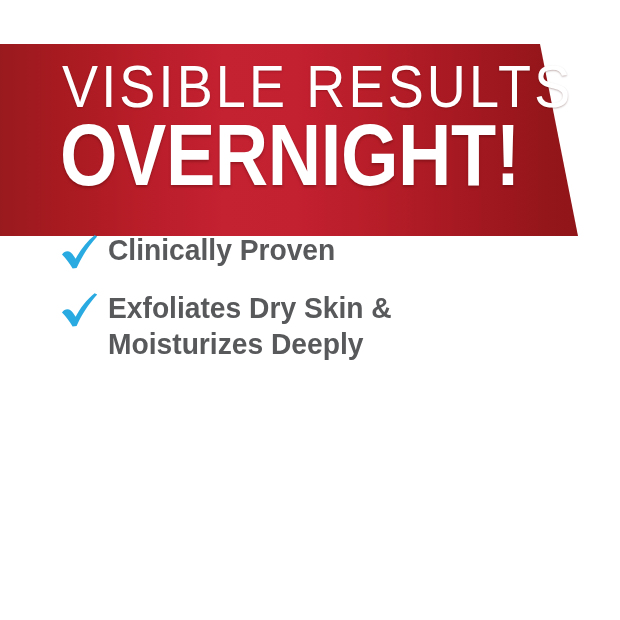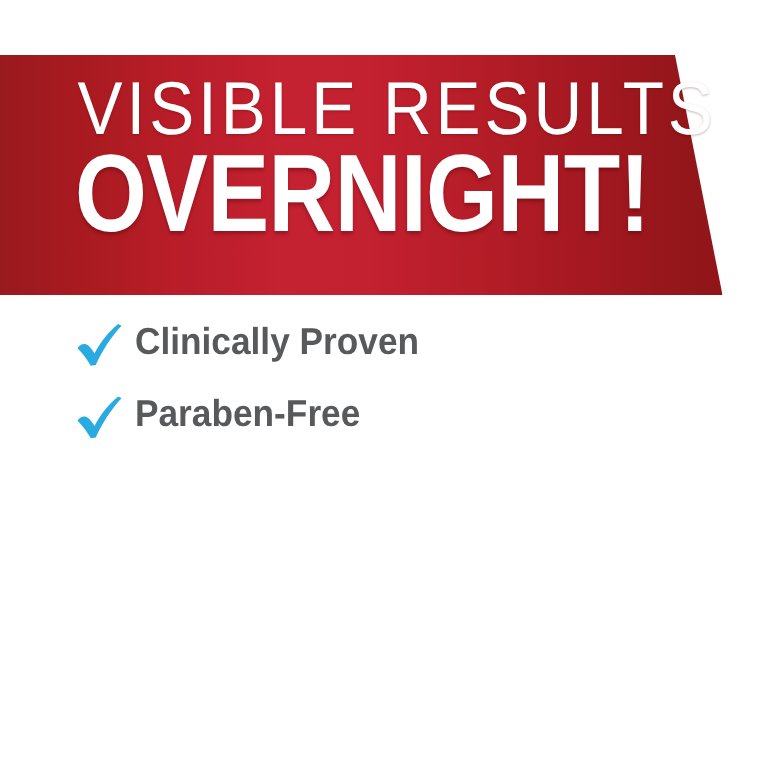--- a/index.html
+++ b/index.html
@@ -82,21 +82,21 @@
     white-space: nowrap;
     transform: scaleX(0.84);
     transform-origin: left center;
     text-shadow: 0 2px 3px rgba(60,0,0,0.32);
   }
 
   
   .checklist {
     position: absolute;
     left: 0;
-    top: 256px;
+    top: 232px;
     width: 513px;
   }
   .check-item {
     position: relative;
     display: flex;
     align-items: flex-start;
     padding-left: 60px;
     margin-bottom: 14px;
   }
   .check-item:last-child {
@@ -145,25 +145,26 @@
 
     <div class="check-item">
       <span class="check-icon">
         <svg viewBox="0 0 40 42" xmlns="http://www.w3.org/2000/svg">
           <path d="M2.0 20.5 C4.5 17.0 8.0 16.2 10.8 18.6 C12.6 20.1 14.1 22.3 15.6 24.8 C20.0 16.2 26.6 7.6 34.6 1.2 L37.2 2.6 C28.8 11.6 21.6 22.8 16.6 34.0 L12.6 34.6 C9.6 29.4 6.2 24.6 2.0 20.5 Z" fill="#29abe2"></path>
         </svg>
       </span>
       <span class="check-text">Clinically Proven</span>
     </div>
 
-
-
-    <div class="check-item">
+    <div class="check-item item-gap-lg">
       <span class="check-icon">
         <svg viewBox="0 0 40 42" xmlns="http://www.w3.org/2000/svg">
           <path d="M2.0 20.5 C4.5 17.0 8.0 16.2 10.8 18.6 C12.6 20.1 14.1 22.3 15.6 24.8 C20.0 16.2 26.6 7.6 34.6 1.2 L37.2 2.6 C28.8 11.6 21.6 22.8 16.6 34.0 L12.6 34.6 C9.6 29.4 6.2 24.6 2.0 20.5 Z" fill="#29abe2"></path>
         </svg>
       </span>
-      <span class="check-text">Paraben-Free</span>
+      <span class="check-text">Exfoliates Dry Skin &amp;
+Moisturizes Deeply</span>
     </div>
+
+
 
   </div>
 </div>
 
 </body></html>

